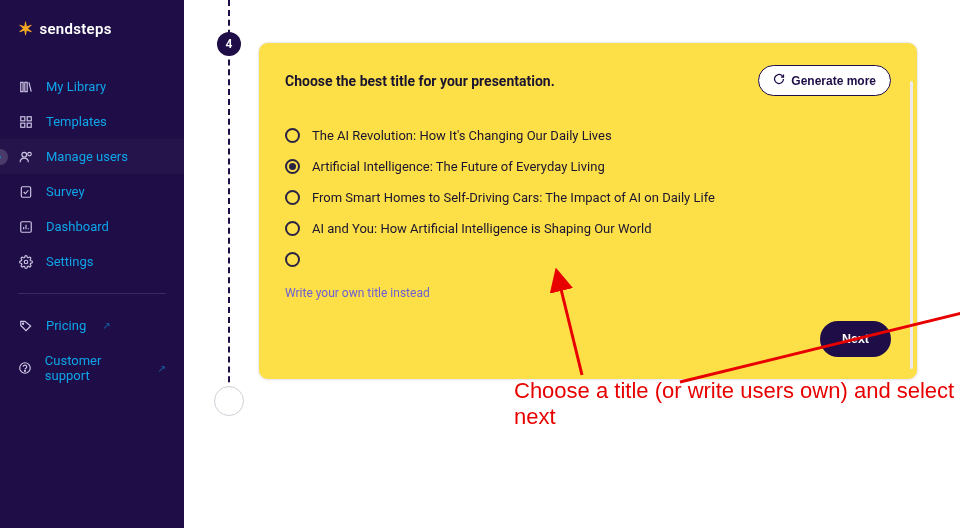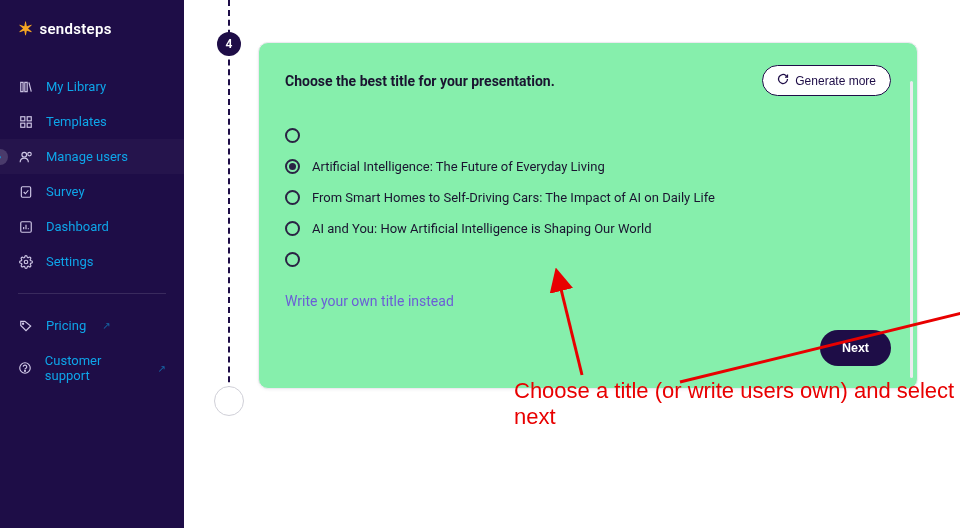--- a/index.html
+++ b/index.html
@@ -103,21 +103,21 @@
     border-radius: 50%;
     background: #fff;
     border: 1px solid #d0d0d8;
     z-index: 2;
   }
   .card {
     position: absolute;
     left: 74px;
     top: 42px;
     width: 660px;
-    background: #86efac;
+    background: #fde047;
     border-radius: 10px;
     border: 1px solid #eceaf0;
     box-shadow: 0 1px 3px rgba(30,13,71,0.06);
     padding: 22px 26px 22px 26px;
   }
   .card-header {
     display: flex;
     justify-content: space-between;
     align-items: center;
     margin-bottom: 24px;
@@ -127,21 +127,21 @@
     font-weight: 700;
     color: #1a1430;
   }
   .gen-btn {
     border: 1px solid #1e0d47;
     background: #fff;
     color: #1e0d47;
     border-radius: 999px;
     padding: 7px 14px;
     font-size: 12px;
-    font-weight: 400;
+    font-weight: 700;
     display: inline-flex;
     align-items: center;
     gap: 6px;
     cursor: pointer;
   }
   .option-row {
     display: flex;
     align-items: center;
     gap: 12px;
     padding: 8px 0;
@@ -158,22 +158,22 @@
     flex-shrink: 0;
   }
   .radio.checked::after {
     content: "";
     width: 7px; height: 7px;
     background: #2a2344;
     border-radius: 50%;
   }
   .own-title-link {
     color: #6b5ed6;
-    font-size: 14px;
-    margin-top: 18px;
+    font-size: 12px;
+    margin-top: 11px;
     display: inline-block;
     cursor: pointer;
   }
   .card-footer {
     display: flex;
     justify-content: flex-end;
     margin-top: 20px;
   }
   .next-btn {
     background: #1e0d47;
@@ -329,20 +329,21 @@
               <polyline points="21 3 21 8 16 8"></polyline>
             </svg>
         </span>
         <span>Generate more</span>
       </button>
     </div>
 
     <div id="options-container">
         <div class="option-row">
           <span class="radio"></span>
+          <span>The AI Revolution: How It's Changing Our Daily Lives</span>
         </div>
         <div class="option-row">
           <span class="radio checked"></span>
           <span>Artificial Intelligence: The Future of Everyday Living</span>
         </div>
         <div class="option-row">
           <span class="radio"></span>
           <span>From Smart Homes to Self-Driving Cars: The Impact of AI on Daily Life</span>
         </div>
         <div class="option-row">

